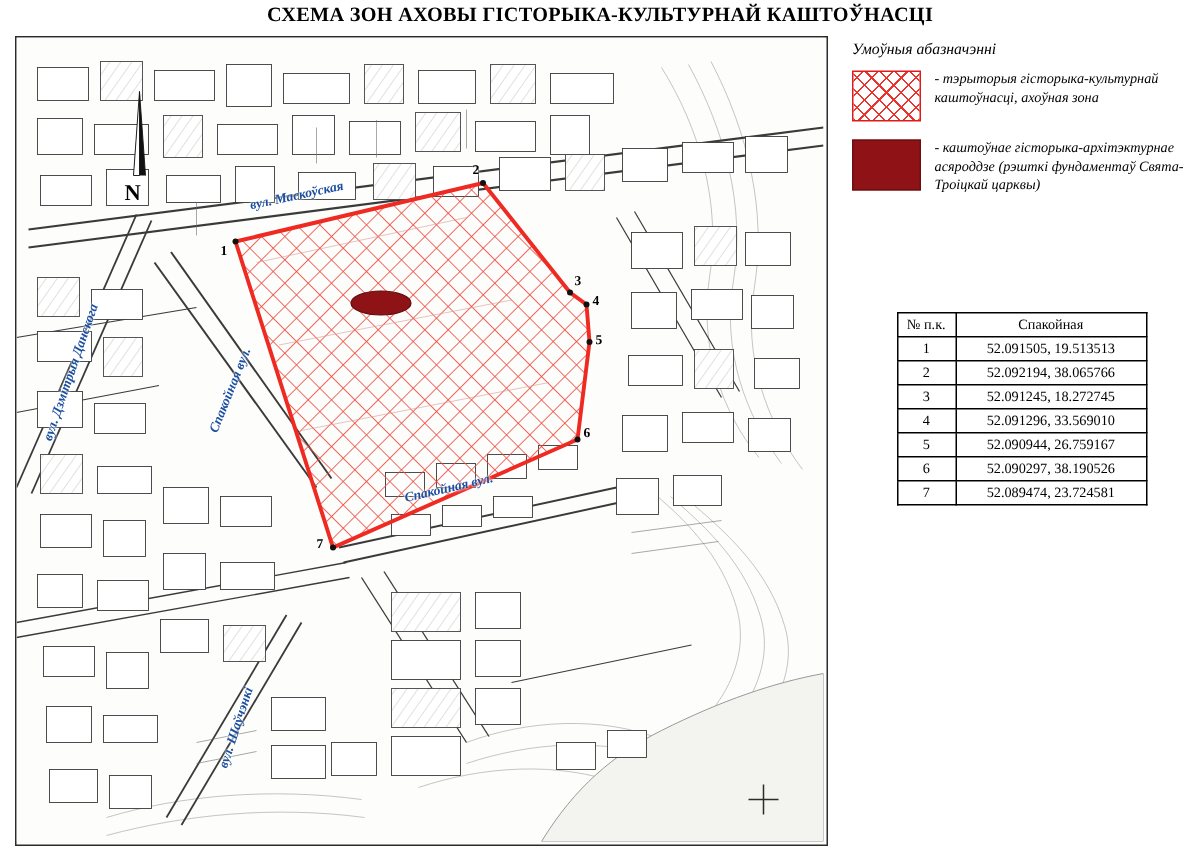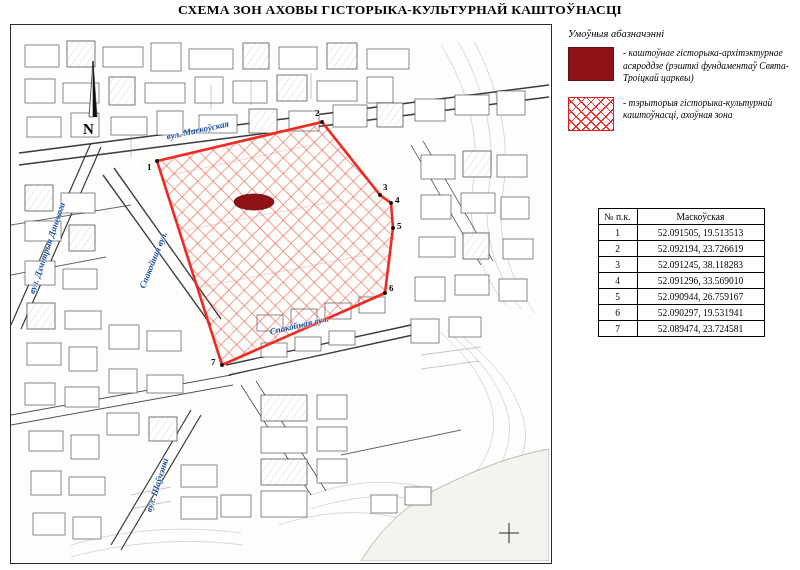--- a/index.html
+++ b/index.html
@@ -383,62 +383,62 @@
     <span class="vertex-num" style="left:384px; top:170px;">4</span>
     <span class="vertex-num" style="left:386px; top:196px;">5</span>
     <span class="vertex-num" style="left:378px; top:258px;">6</span>
     <span class="vertex-num" style="left:200px; top:332px;">7</span>
   </div>
 
   <div class="legend">
     <div class="legend-title">Умоўныя абазначэнні</div>
 
     <div class="legend-row">
+      <div class="swatch hatch"></div>
+      <div class="legend-text">- тэрыторыя гісторыка-культурнай каштоўнасці, ахоўная зона</div>
+    </div>
+
+    <div class="legend-row">
       <div class="swatch solid"></div>
       <div class="legend-text">- каштоўнае гісторыка-архітэктурнае асяроддзе (рэшткі фундаментаў Свята-Троіцкай царквы)</div>
     </div>
-
-    <div class="legend-row">
-      <div class="swatch hatch"></div>
-      <div class="legend-text">- тэрыторыя гісторыка-культурнай каштоўнасці, ахоўная зона</div>
-    </div>
   </div>
 
   <div class="coord-block">
     <table class="coords">
       <thead>
         <tr>
           <th class="num">№ п.к.</th>
-          <th>Маскоўская</th>
+          <th>Спакойная</th>
         </tr>
       </thead>
       <tbody>
         <tr>
           <td class="num">1</td>
           <td>52.091505,  19.513513</td>
         </tr>
         <tr>
           <td class="num">2</td>
-          <td>52.092194,  23.726619</td>
+          <td>52.092194,  38.065766</td>
         </tr>
         <tr>
           <td class="num">3</td>
-          <td>52.091245,  38.118283</td>
+          <td>52.091245,  18.272745</td>
         </tr>
         <tr>
           <td class="num">4</td>
           <td>52.091296,  33.569010</td>
         </tr>
         <tr>
           <td class="num">5</td>
           <td>52.090944,  26.759167</td>
         </tr>
         <tr>
           <td class="num">6</td>
-          <td>52.090297,  19.531941</td>
+          <td>52.090297,  38.190526</td>
         </tr>
         <tr>
           <td class="num">7</td>
           <td>52.089474,  23.724581</td>
         </tr>
       </tbody>
     </table>
   </div>
 
 </div>

